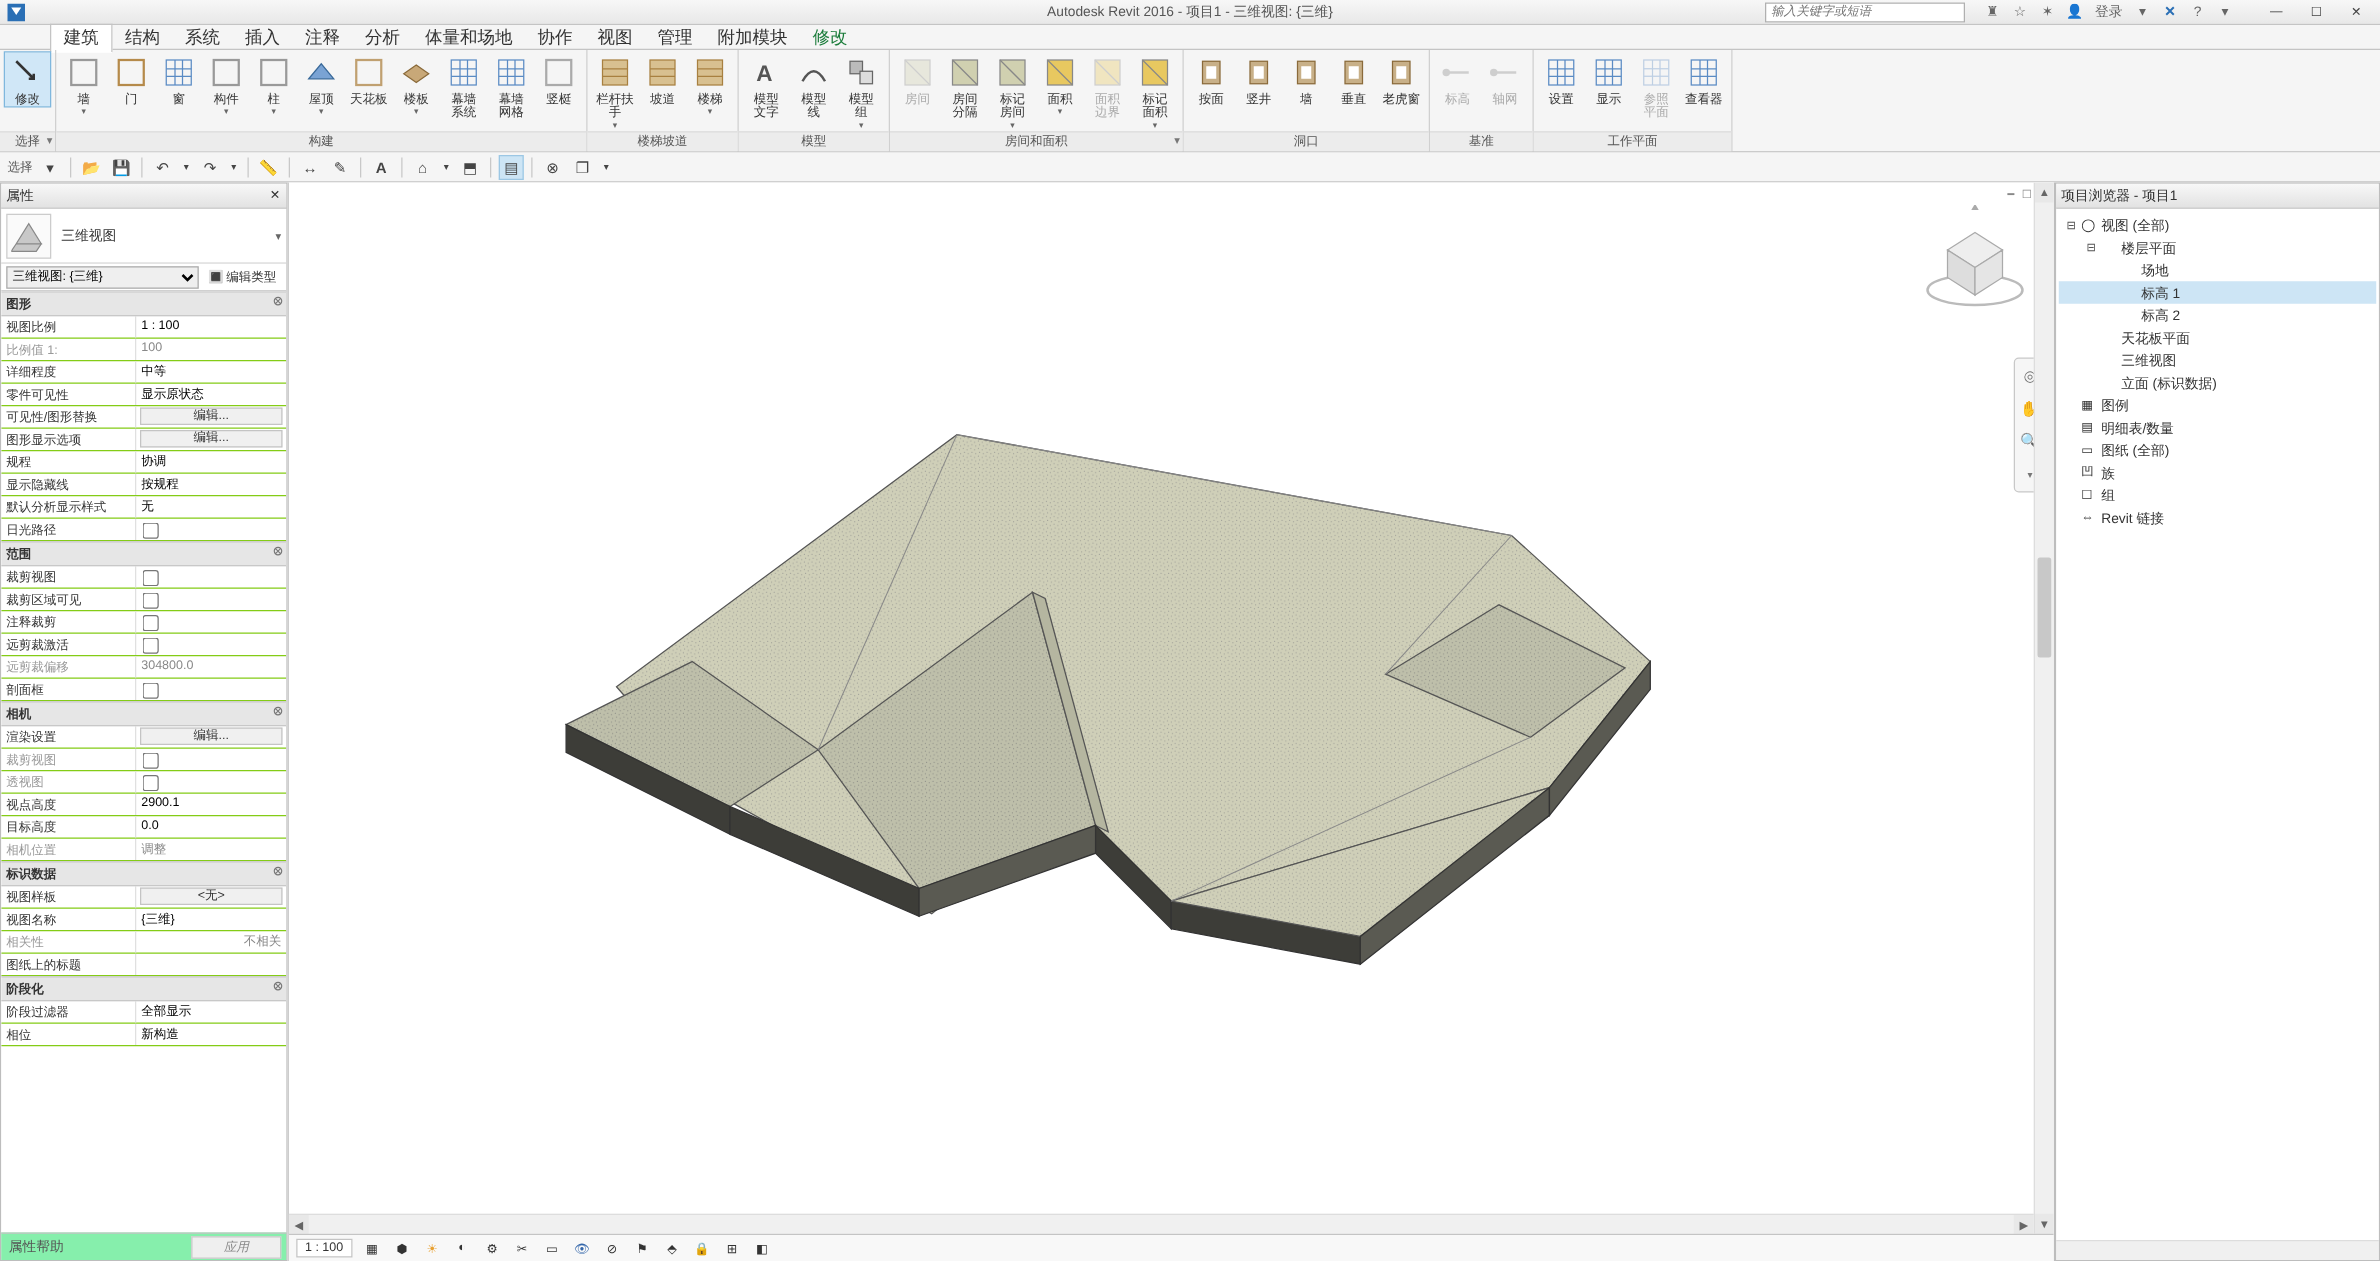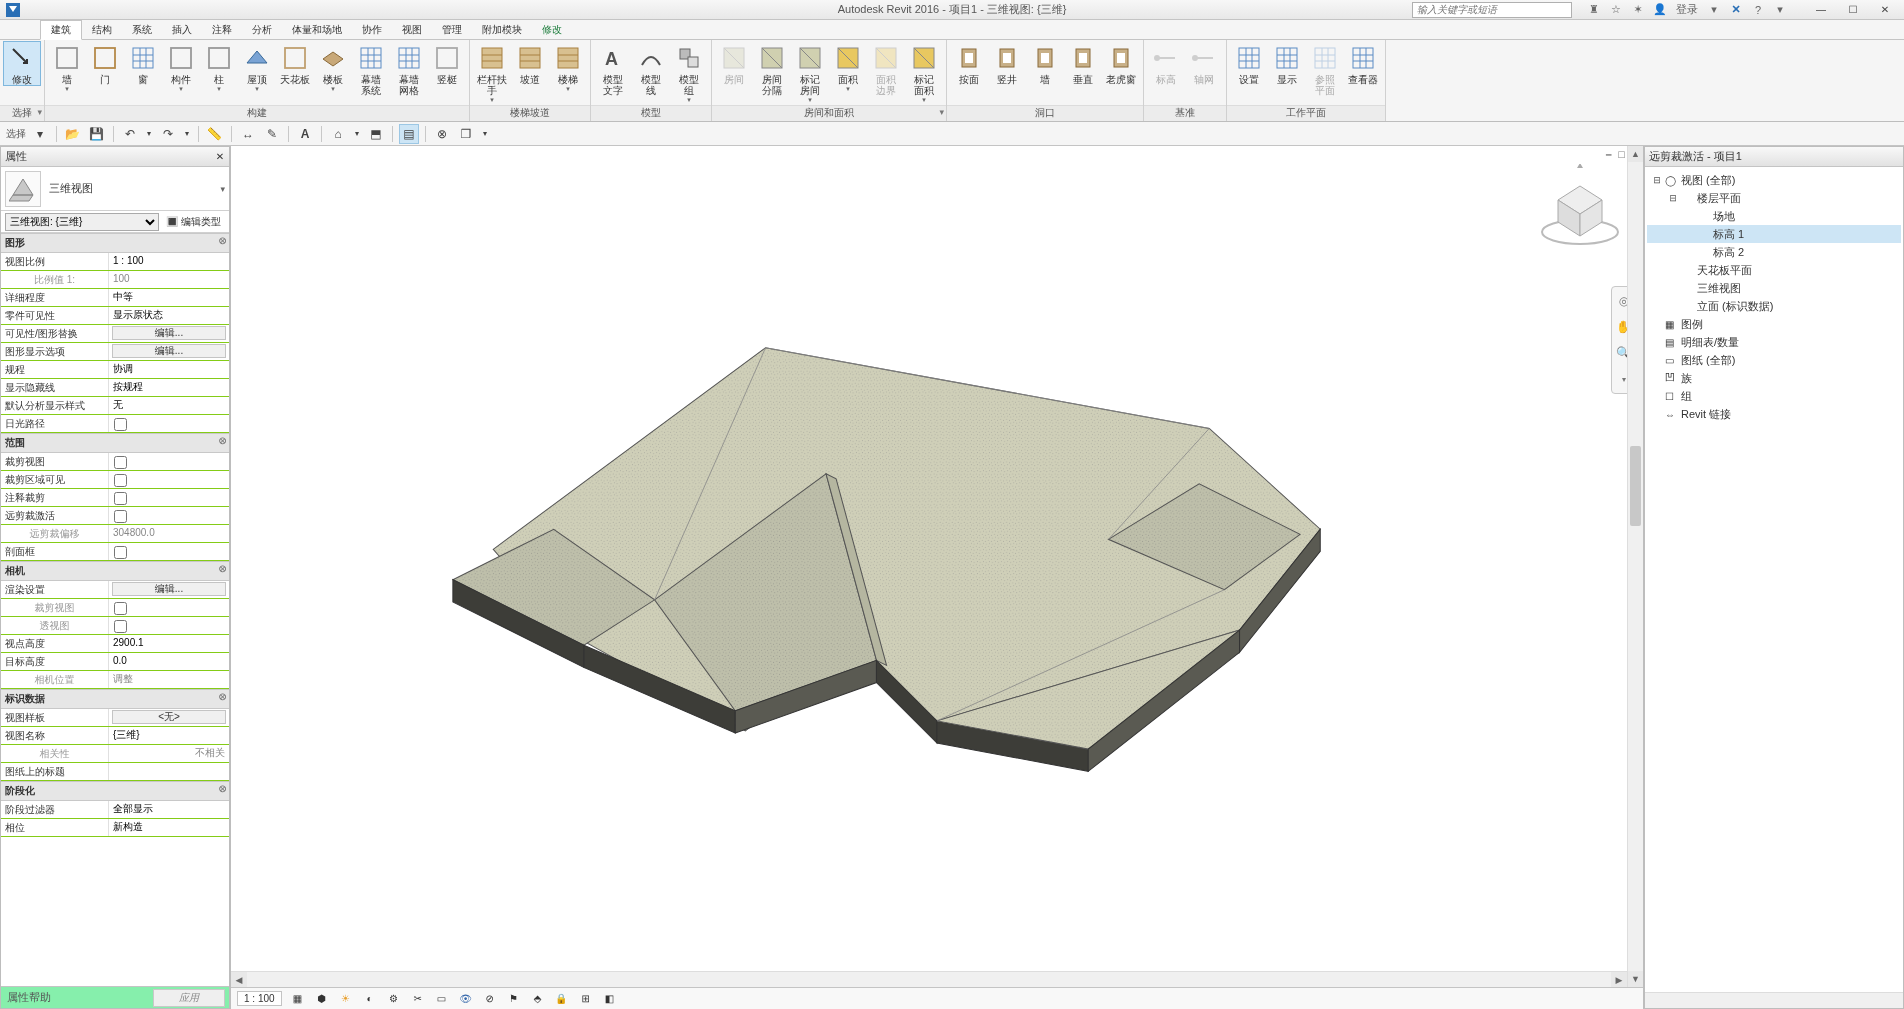--- a/index.html
+++ b/index.html
@@ -9,21 +9,21 @@
   .titlebar { height: 20px; background: linear-gradient(#f7f7f7,#e8e8e8); display: flex; align-items: center; border-bottom: 1px solid #c4c4c4; position: relative; }
   .titlebar .app-icon { width: 18px; height: 18px; margin-left: 4px; display:flex; align-items:center; justify-content:center; }
   .titlebar .title { position: absolute; left: 50%; transform: translateX(-50%); color: #555; font-size: 11px; }
   .titlebar .right { position: absolute; right: 4px; display: flex; align-items: center; gap: 2px; }
   .search-box { width: 160px; height: 16px; border: 1px solid #b0b0b0; background: #fff; font-size: 10px; padding: 0 4px; color: #999; font-style: italic; margin-right: 10px; }
   .title-icon { width: 20px; height: 16px; display: inline-flex; align-items: center; justify-content: center; color: #666; font-size: 11px; cursor: pointer; }
   .win-btn { width: 30px; height: 16px; display: inline-flex; align-items:center; justify-content:center; font-size: 10px; color:#444; cursor:pointer; }
 
   
   .menubar { height: 20px; background: #f5f5f5; display: flex; align-items: center; padding-left: 40px; border-bottom: 1px solid #c4c4c4; }
-  .menubar .tab { padding: 2px 10px; font-size: 10px; color: #333; cursor: pointer; }
+  .menubar .tab { padding: 2px 10px; font-size: 14px; color: #333; cursor: pointer; }
   .menubar .tab.active { background: #fff; border: 1px solid #c4c4c4; border-bottom: 1px solid #fff; margin-bottom: -1px; }
   .menubar .tab.modify { color: #1b7c3b; }
 
   
   .ribbon { height: 82px; background: #f5f5f5; border-bottom: 1px solid #bdbdbd; display: flex; }
   .ribbon-group { border-right: 1px solid #d0d0d0; display: flex; flex-direction: column; }
   .ribbon-group .tools { flex: 1; display: flex; align-items: flex-start; padding: 2px 4px 0 4px; gap: 2px; }
   .ribbon-group .label { height: 16px; text-align: center; font-size: 10px; color: #555; background: #ececec; border-top: 1px solid #dcdcdc; position: relative; }
   .ribbon-group .label .expand { position: absolute; right: 2px; top: 1px; font-size: 9px; color: #777; }
   .rbtn-lg { width: 36px; display: flex; flex-direction: column; align-items: center; padding: 2px 2px 0 2px; cursor: pointer; }
@@ -53,21 +53,21 @@
   .prop-type .name { flex: 1; font-size: 11px; }
   .prop-type .dd { font-size: 9px; color: #666; }
   .prop-sub { height: 22px; display: flex; align-items: center; padding: 0 4px; gap: 4px; background: #fff; border-bottom: 1px solid #d0d0d0; }
   .prop-sub select { flex: 1; font-size: 10px; height: 18px; border: 1px solid #aaa; }
   .prop-sub .edit-type { font-size: 10px; padding: 1px 4px; cursor:pointer; display:flex; align-items:center; gap:2px; }
   .prop-grid { flex: 1; overflow-y: auto; background: #fff; }
   .prop-cat { background: #e6e6e6; font-size: 10px; padding: 2px 4px; border-top: 1px solid #c8c8c8; border-bottom: 1px solid #c8c8c8; font-weight: bold; position:relative; }
   .prop-cat .coll { position:absolute; right:3px; top:2px; font-size:9px; color:#777; }
   .prop-row { display: flex; height: 18px; border-bottom: 1px solid #84cc16; font-size: 10px; }
   .prop-row .k { width: 108px; padding: 2px 4px; border-right: 1px solid #e0e0e0; color: #333; overflow:hidden; white-space:nowrap; }
-  .prop-row .k.dis { color: #999; text-align: center; }
+  .prop-row .k.dis { color: #999; }
   .prop-row .v { flex: 1; padding: 1px 3px; }
   .prop-row .v input[type=text] { width: 100%; border: none; font-size: 10px; background: transparent; padding:1px; }
   .prop-row .v input[type=checkbox] { margin: 2px 0 0 2px; }
   .prop-row .v .btn { display:block; text-align:center; background:#f0f0f0; border:1px solid #c4c4c4; font-size:10px; height:14px; line-height:12px; cursor:pointer; }
   .props-footer { height: 22px; border-top: 1px solid #c4c4c4; display: flex; align-items: center; background: #86efac; }
   .props-footer .help { flex: 1; padding-left: 6px; font-size: 11px; color:#555; }
   .props-footer .apply { width: 72px; height: 18px; margin-right: 4px; font-size: 10px; background: #efefef; border:1px solid #c8c8c8; color:#888;font-style:italic; }
 
   
   .viewport-wrap { flex: 1; display: flex; flex-direction: column; background: #fff; position: relative; border-left:1px solid #bdbdbd; border-right:1px solid #bdbdbd;}
@@ -810,21 +810,21 @@
         <span class="sbtn">⬘</span>
         <span class="sbtn">🔒</span>
         <span class="sbtn">⊞</span>
         <span class="sbtn">◧</span>
       </div>
     </div>
   </div>
 
   <div class="panel browser">
     <div class="panel-header">
-      <span>远剪裁激活 - 项目1</span>
+      <span>项目浏览器 - 项目1</span>
     </div>
     <div class="tree">
         <div class="tree-node " style="padding-left:4px">
       <span class="tw">⊟</span>
       <span class="ic">◯</span>
       <span>视图 (全部)</span>
         </div>
         <div class="tree-node " style="padding-left:20px">
       <span class="tw">⊟</span>
       <span class="ic"></span>

